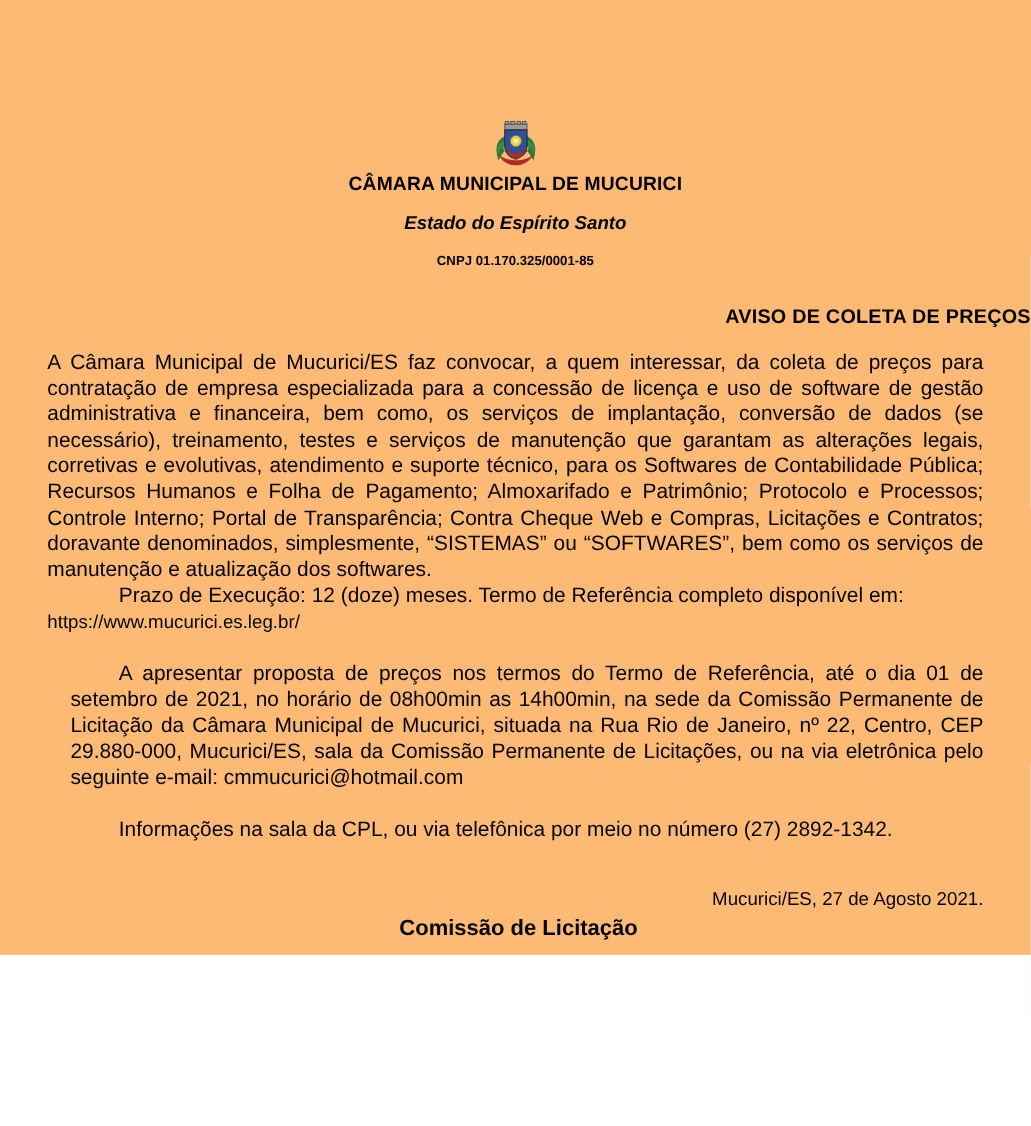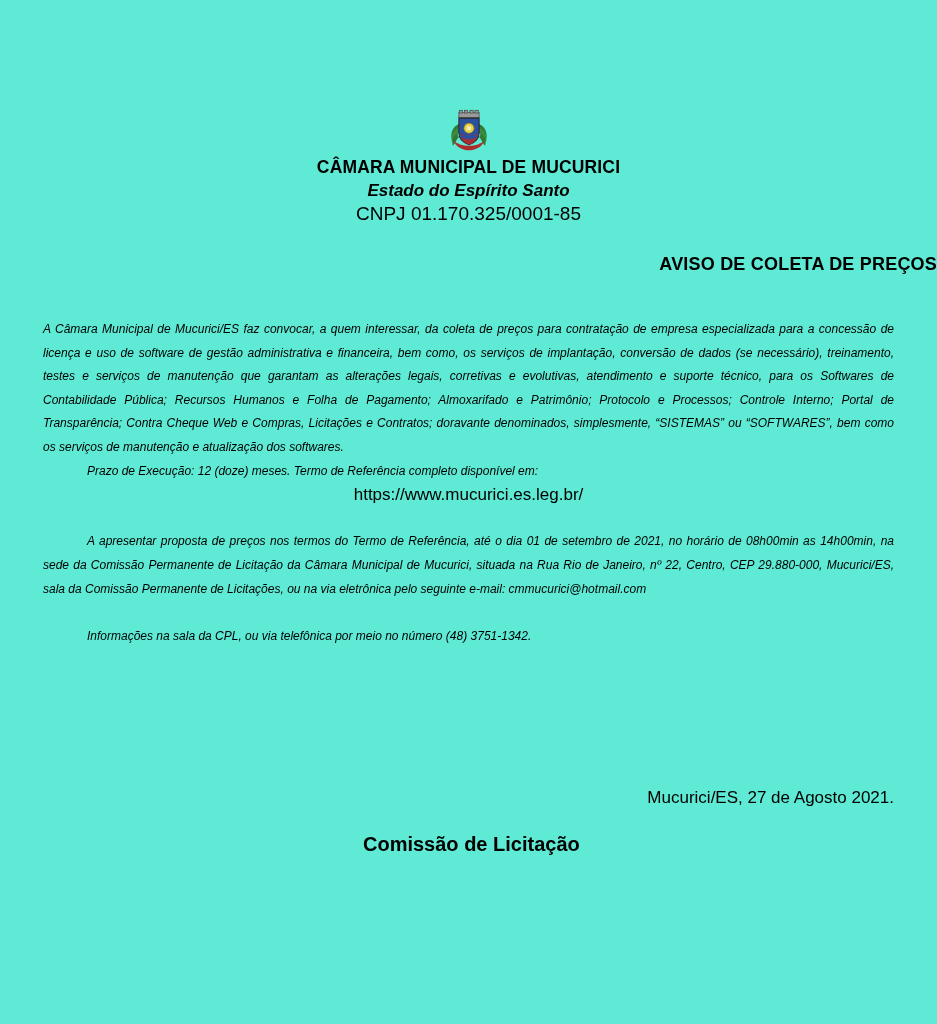--- a/index.html
+++ b/index.html
@@ -12,23 +12,23 @@
     width: 937px;
     height: 1024px;
     font-family: "Liberation Sans", sans-serif;
     color: #000000;
     overflow: hidden;
     position: relative;
   }
 
   .page {
     width: 937px;
-    height: 1024px;
+    height: 868px;
     position: relative;
-    background: #5eead4;
+    background: #fdba74;
   }
 
   
   .letterhead {
     padding-top: 108px;
     text-align: center;
   }
 
   .emblem {
     width: 46px;
@@ -43,26 +43,26 @@
     letter-spacing: 0.15px;
     line-height: 23px;
     margin: 0;
   }
 
   .org-state {
     font-size: 17px;
     font-weight: bold;
     font-style: italic;
     line-height: 23px;
-    margin: 0;
+    margin: 12px;
   }
 
   .org-cnpj {
-    font-size: 19px;
-    font-weight: normal;
+    font-size: 12px;
+    font-weight: bold;
     line-height: 23px;
     margin: 0;
   }
 
   .org-address {
     font-size: 16.5px;
     font-weight: normal;
     line-height: 23px;
     margin: 0;
   }
@@ -79,53 +79,53 @@
 
   
   .body-block {
     position: absolute;
     left: 43px;
     top: 318px;
     width: 851px;
   }
 
   .para {
-    font-size: 12px;
+    font-size: 19px;
     line-height: 23.6px;
     text-align: justify;
     text-justify: inter-word;
     margin: 0;
     hyphens: none;
-    font-style: italic;
   }
 
   .para.indent {
     text-indent: 44px;
+    margin-left: 21px;
   }
 
   .para + .para {
     margin-top: 0;
   }
 
   .spacer-para {
     height: 23.6px;
   }
 
   .para-nospace {
     font-size: 17px;
     line-height: 23.6px;
-    text-align: center;
+    text-align: left;
     margin: 0;
   }
 
   
   .sign-date {
     position: absolute;
     left: 43px;
-    top: 786px;
+    top: 806px;
     width: 851px;
     text-align: right;
     font-size: 17px;
     line-height: 23.6px;
   }
 
   .sign-name {
     position: absolute;
     left: 363px;
     top: 833px;
@@ -187,20 +187,20 @@
     <p class="para indent">Prazo de Execução: 12 (doze) meses. Termo de Referência completo disponível em:</p>
 
     <p class="para-nospace">https://www.mucurici.es.leg.br/</p>
 
     <div class="spacer-para"></div>
 
     <p class="para indent">A apresentar proposta de preços nos termos do Termo de Referência, até o dia 01 de setembro de 2021, no horário de 08h00min as 14h00min, na sede da Comissão Permanente de Licitação da Câmara Municipal de Mucurici, situada na Rua Rio de Janeiro, nº 22, Centro, CEP 29.880-000, Mucurici/ES, sala da Comissão Permanente de Licitações, ou na via eletrônica pelo seguinte e-mail: cmmucurici@hotmail.com</p>
 
     <div class="spacer-para"></div>
 
-    <p class="para indent">Informações na sala da CPL, ou via telefônica por meio no número (48) 3751-1342.</p>
+    <p class="para indent">Informações na sala da CPL, ou via telefônica por meio no número (27) 2892-1342.</p>
   </div>
 
   <div class="sign-date">Mucurici/ES, 27 de Agosto 2021.</div>
 
   <div class="sign-name">Comissão de Licitação</div>
 
 </div>
 
 </body></html>

